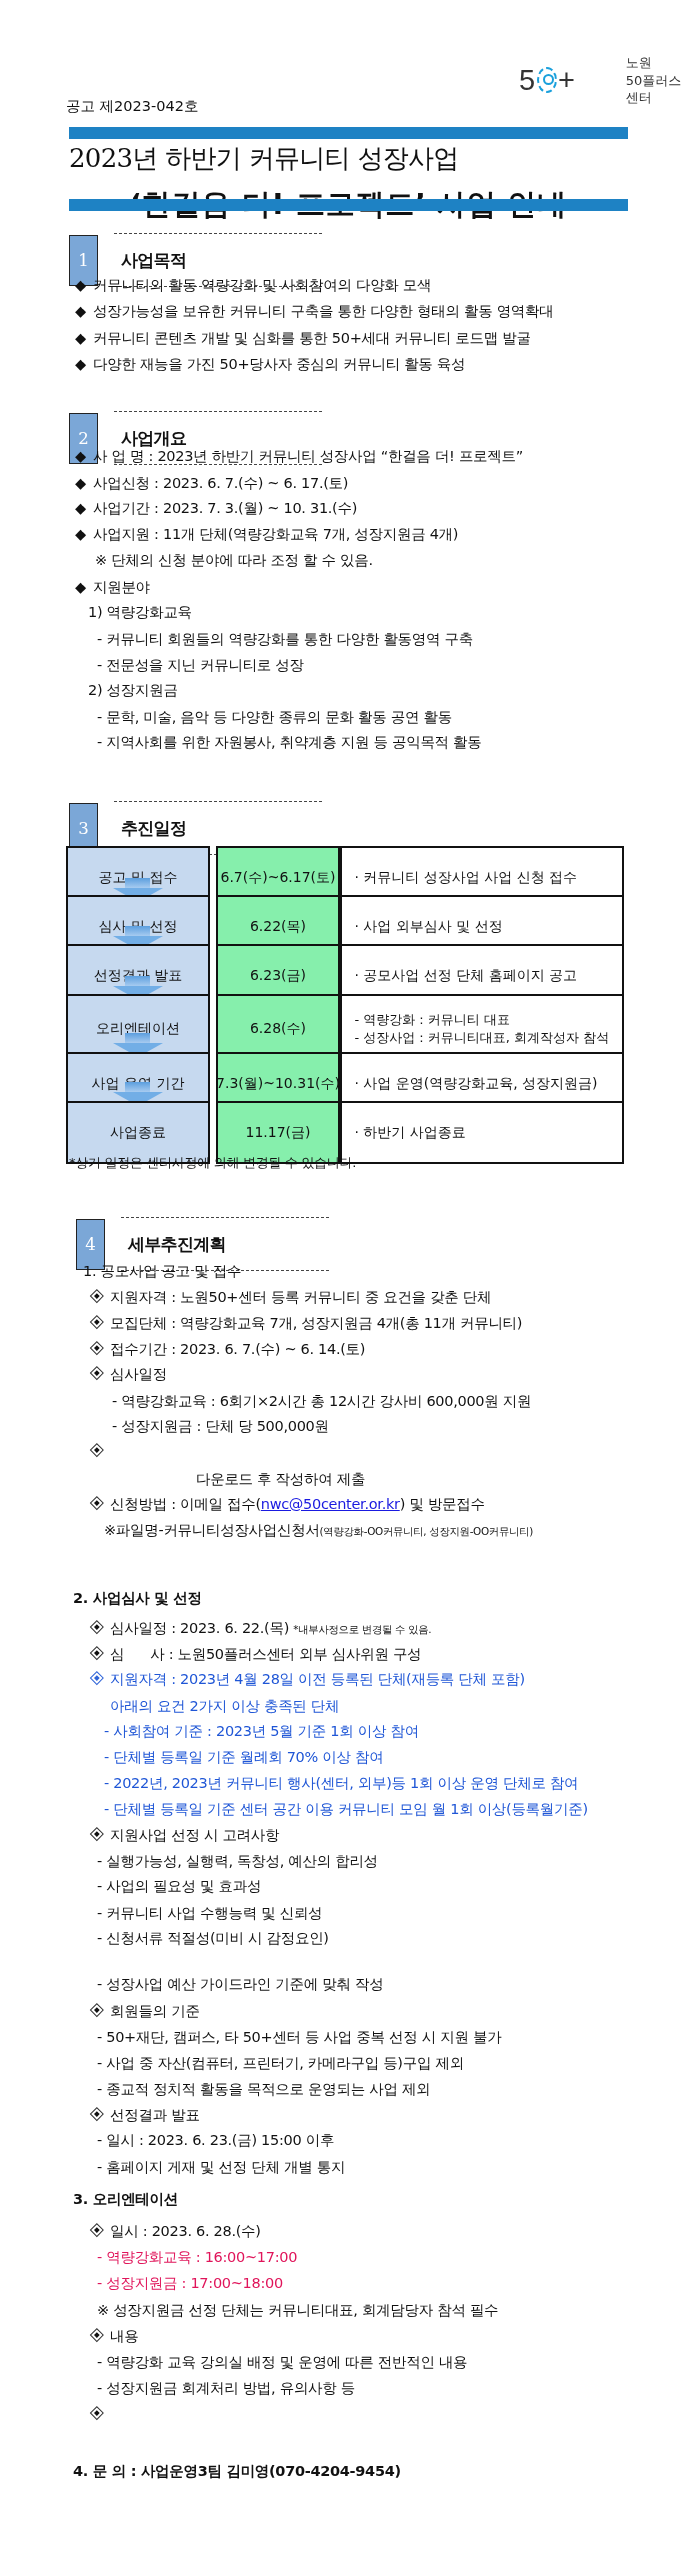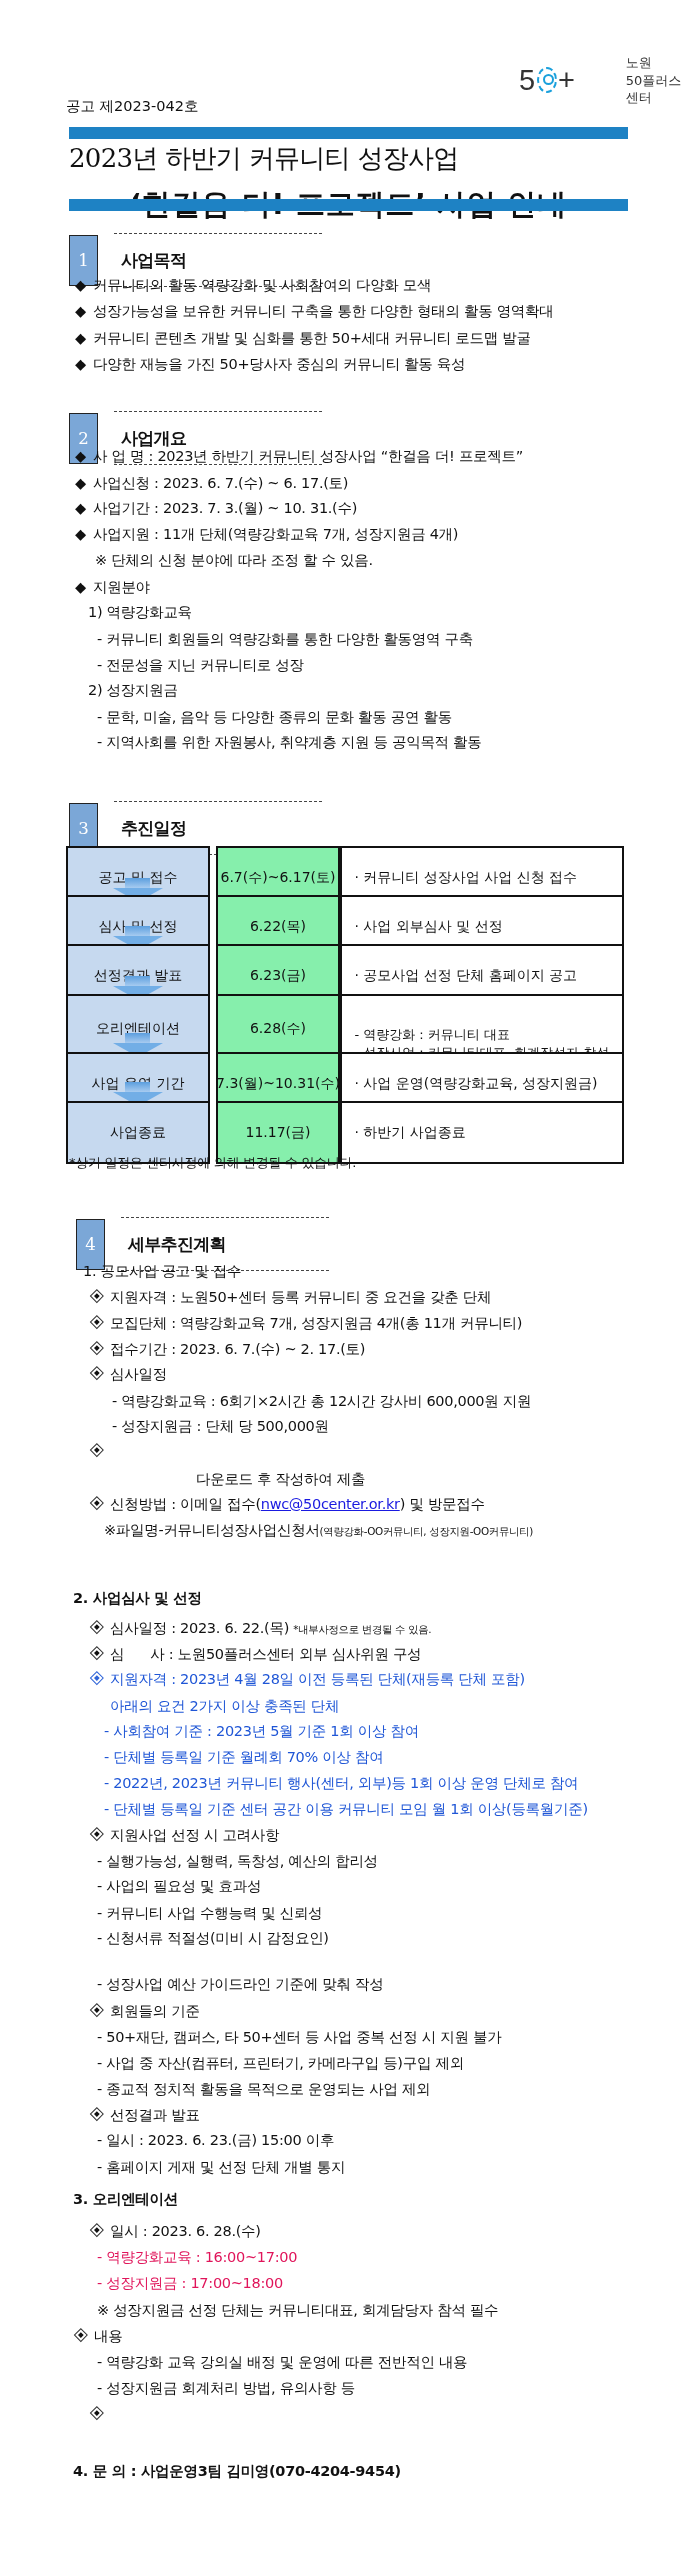--- a/index.html
+++ b/index.html
@@ -30,21 +30,21 @@
   .odiamond.blue::after { background: #2f64d8; }
   .blue { color: #1f56d6; }
   .pink { color: #e0145a; }
   .link { color: #1a1ae0; text-decoration: underline; }
   .small { font-size: 10.4px; }
 
   .tl-box { position: absolute; height: 63px; border: 2.1px solid #111; box-sizing: border-box; display: flex; align-items: center; font-size: 14px; }
   .tl-stage { left: 66px; width: 144px; background: #c6d9ef; justify-content: center; }
   .tl-date { left: 216px; width: 124px; background: #86efac; justify-content: center; }
   .tl-desc { left: 340px; width: 284px; background: #fff; padding-left: 12.4px; }
-  .tl-desc.tall { flex-direction: column; align-items: flex-start; justify-content: flex-end; line-height: 1.4; font-size: 13px; }
+  .tl-desc.tall { flex-direction: column; align-items: flex-start; justify-content: center; line-height: 1.4; font-size: 13px; }
   .arrow { position: absolute; left: 113px; width: 50px; height: 23.5px; }
   .arrow .stem { position: absolute; left: 12.4px; top: 0; width: 25px; height: 9.7px; background: linear-gradient(#5b9ede, #a7cbf0); }
   .arrow .head { position: absolute; left: 0; top: 9.7px; width: 0; height: 0; border-left: 25px solid transparent; border-right: 25px solid transparent; border-top: 14px solid #72aee6; }
 </style>
 </head>
 <body>
 
 <div class="abs logo">
   <span class="logo-num">5</span>
   <span class="logo-ring"></span>
@@ -134,21 +134,21 @@
 <div class="tl-box tl-date" style="top:1101px">11.17(금)</div>
 <div class="tl-box tl-desc" style="top:1101px">· 하반기 사업종료</div>
 <div class="abs line" style="left:69px; top:1154px; font-size:13px">*상기 일정은 센터사정에 의해 변경될 수 있습니다.</div>
 
 <div class="abs sec-num" style="left:76px; top:1219px">4</div>
 <div class="abs sec-title" style="left:121px; top:1217px">세부추진계획</div>
 
 <div class="abs line" style="left:83px; top:1262px; font-weight:normal">1. 공모사업 공고 및 접수</div>
 <div class="abs line" style="left:88px; top:1288px"><span class="odiamond"></span><span>지원자격 : 노원50+센터 등록 커뮤니티 중 요건을 갖춘 단체</span></div>
 <div class="abs line" style="left:88px; top:1314px"><span class="odiamond"></span><span>모집단체 : 역량강화교육 7개, 성장지원금 4개(총 11개 커뮤니티)</span></div>
-<div class="abs line" style="left:88px; top:1340px"><span class="odiamond"></span><span>접수기간 : 2023. 6. 7.(수) ~ 2. 17.(토)</span></div>
+<div class="abs line" style="left:88px; top:1340px"><span class="odiamond"></span><span>접수기간 : 2023. 6. 7.(수) ~ 6. 14.(토)</span></div>
 <div class="abs line" style="left:88px; top:1365px"><span class="odiamond"></span><span>심사일정</span></div>
 <div class="abs line" style="left:112px; top:1392px">- 역량강화교육 : 6회기×2시간 총 12시간 강사비 600,000원 지원</div>
 <div class="abs line" style="left:112px; top:1417px">- 성장지원금 : 단체 당 500,000원</div>
 <div class="abs line" style="left:88px; top:1443px"><span class="odiamond"></span></div>
 <div class="abs line" style="left:196px; top:1470px">다운로드 후 작성하여 제출</div>
 <div class="abs line" style="left:88px; top:1495px"><span class="odiamond"></span><span>신청방법 : 이메일 접수(</span><a class="link">nwc@50center.or.kr</a><span>) 및 방문접수</span></div>
 <div class="abs line" style="left:104px; top:1521px"><span>※파일명-커뮤니티성장사업신청서</span><span class="small">(역량강화-OO커뮤니티, 성장지원-OO커뮤니티)</span></div>
 
 <div class="abs line" style="left:73px; top:1589px; font-weight:bold">2. 사업심사 및 선정</div>
 <div class="abs line" style="left:88px; top:1619px"><span class="odiamond"></span><span>심사일정 : 2023. 6. 22.(목)</span> <span class="small">*내부사정으로 변경될 수 있음.</span></div>
@@ -171,19 +171,19 @@
 <div class="abs line" style="left:97px; top:2080px">- 종교적 정치적 활동을 목적으로 운영되는 사업 제외</div>
 <div class="abs line" style="left:88px; top:2106px"><span class="odiamond"></span><span>선정결과 발표</span></div>
 <div class="abs line" style="left:97px; top:2131px">- 일시 : 2023. 6. 23.(금) 15:00 이후</div>
 <div class="abs line" style="left:97px; top:2158px">- 홈페이지 게재 및 선정 단체 개별 통지</div>
 
 <div class="abs line" style="left:73px; top:2190px; font-weight:bold">3. 오리엔테이션</div>
 <div class="abs line" style="left:88px; top:2222px"><span class="odiamond"></span><span>일시 : 2023. 6. 28.(수)</span></div>
 <div class="abs line pink" style="left:97px; top:2248px">- 역량강화교육 : 16:00~17:00</div>
 <div class="abs line pink" style="left:97px; top:2274px">- 성장지원금 : 17:00~18:00</div>
 <div class="abs line" style="left:97px; top:2301px">※ 성장지원금 선정 단체는 커뮤니티대표, 회계담당자 참석 필수</div>
-<div class="abs line" style="left:72px; top:2327px"><span class="odiamond"></span><span>내용</span></div>
+<div class="abs line" style="left:88px; top:2327px"><span class="odiamond"></span><span>내용</span></div>
 <div class="abs line" style="left:97px; top:2353px">- 역량강화 교육 강의실 배정 및 운영에 따른 전반적인 내용</div>
 <div class="abs line" style="left:97px; top:2379px">- 성장지원금 회계처리 방법, 유의사항 등</div>
 <div class="abs line" style="left:88px; top:2406px"><span class="odiamond"></span></div>
 
 <div class="abs line" style="left:73px; top:2462px; font-weight:bold">4. 문   의 : 사업운영3팀 김미영(070-4204-9454)</div>
 
 
 </body></html>

